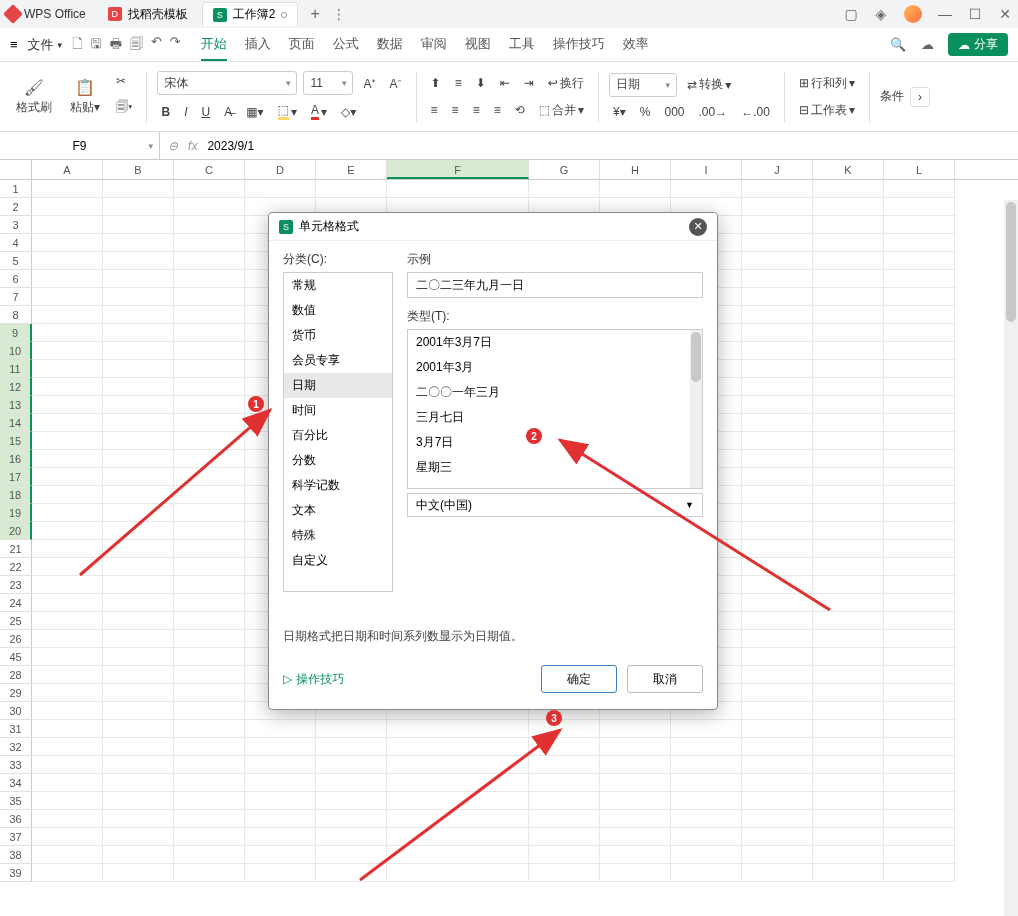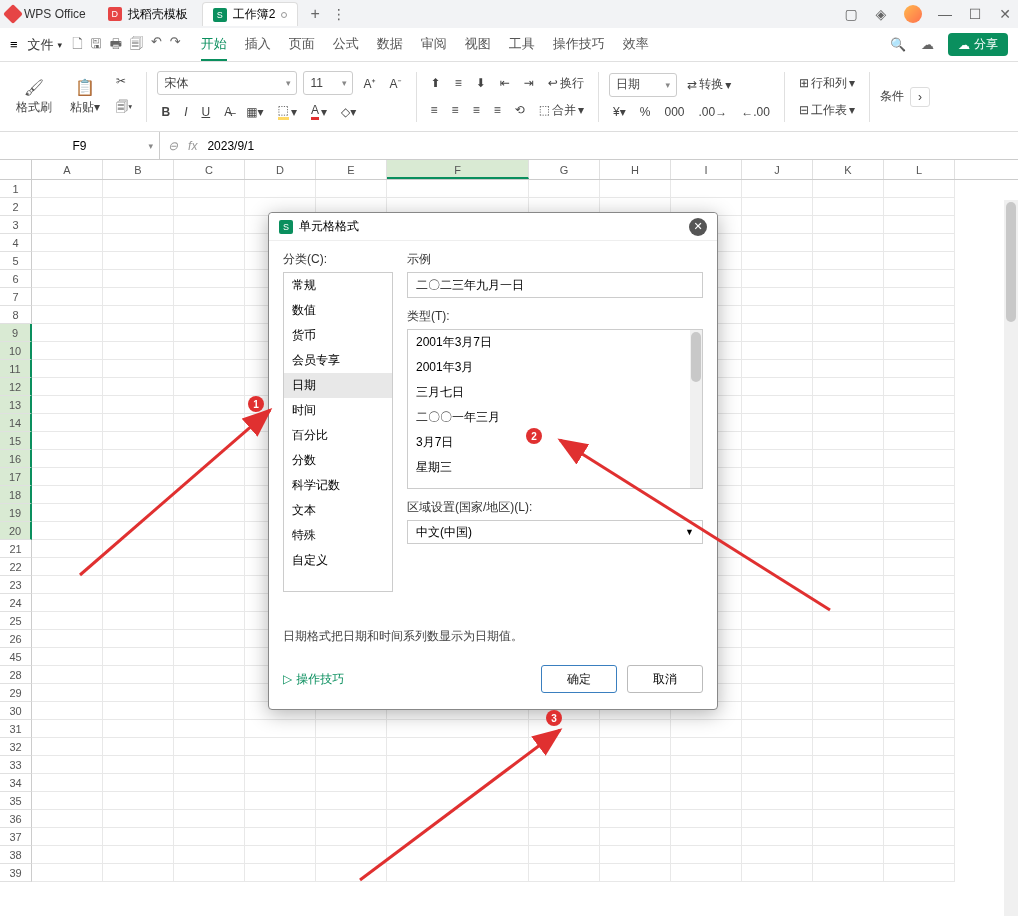--- a/index.html
+++ b/index.html
@@ -921,29 +921,28 @@
     </div>
     <div class="right-col">
       <div class="sample-label">示例</div>
       <div class="sample-box">
         <span>二〇二三年九月一日</span>
       </div>
       <div class="type-label">类型(T):</div>
       <div class="type-list" id="typelist">
           <div class="type-item">2001年3月7日</div>
           <div class="type-item">2001年3月</div>
+          <div class="type-item">二〇〇一年三月</div>
           <div class="type-item">三月七日</div>
-          <div class="type-item">二〇〇一年三月</div>
           <div class="type-item">3月7日</div>
           <div class="type-item">星期三</div>
         <div class="type-scroll">
             <div class="thumb"></div>
           </div>
       </div>
-      <div class="locale-label">区域设置(国家/地区)(L):</div>
       <div class="locale-select">
         <span>中文(中国)</span>
         <span style="font-size:9px;">▼</span>
       </div>
     </div>
   </div>
   <div class="desc-row">日期格式把日期和时间系列数显示为日期值。</div>
   <div class="dlg-footer">
     <span class="tips-link">
       <span>▷</span>

